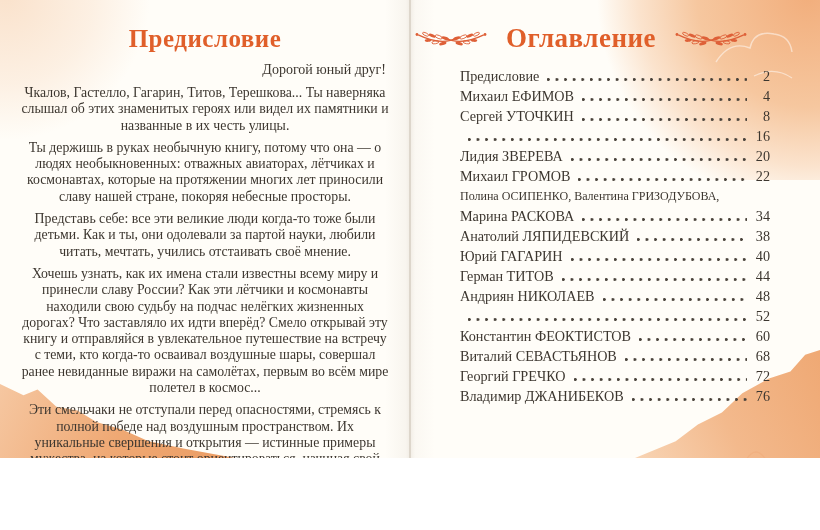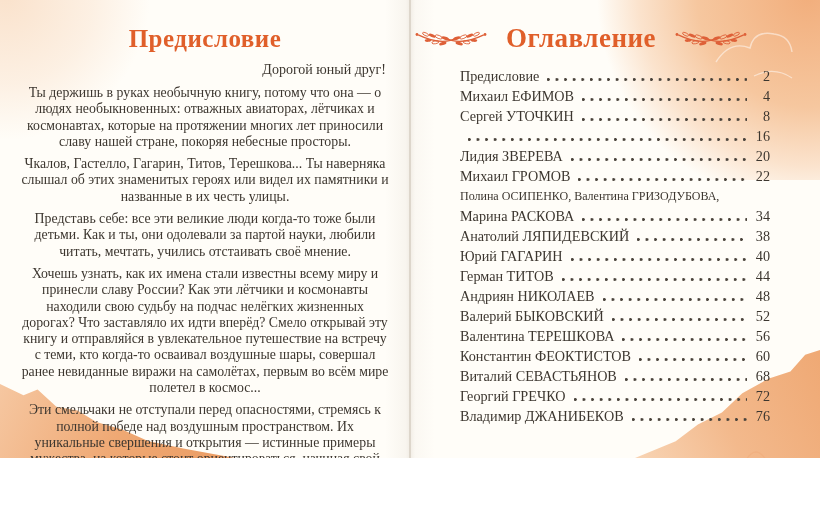--- a/index.html
+++ b/index.html
@@ -111,22 +111,22 @@
     <path d="M10,58 v-22 q10,-16 20,0 v22 M44,58 v-16 q8,-12 16,0 v16" fill="none" stroke="#f0ab79" stroke-width="1.3"></path>
   </svg>
 
   <div class="spine-shade"></div>
   <div class="spine-line"></div>
 
   <div class="page left">
     <h1 class="page-title">Предисловие</h1>
     <p class="salutation">Дорогой юный друг!</p>
     <div class="paras" id="paras">
+        <p>Чкалов, Гастелло, Гагарин, Титов, Терешкова... Ты наверняка слышал об этих знаменитых героях или видел их памятники и названные в их честь улицы.</p>
         <p>Ты держишь в руках необычную книгу, потому что она — о людях необыкновенных: отважных авиаторах, лётчиках и космонавтах, которые на протяжении многих лет приносили славу нашей стране, покоряя небесные просторы.</p>
-        <p>Чкалов, Гастелло, Гагарин, Титов, Терешкова... Ты наверняка слышал об этих знаменитых героях или видел их памятники и названные в их честь улицы.</p>
         <p>Представь себе: все эти великие люди когда-то тоже были детьми. Как и ты, они одолевали за партой науки, любили читать, мечтать, учились отстаивать своё мнение.</p>
         <p>Хочешь узнать, как их имена стали известны всему миру и принесли славу России? Как эти лётчики и космонавты находили свою судьбу на подчас нелёгких жизненных дорогах? Что заставляло их идти вперёд? Смело открывай эту книгу и отправляйся в увлекательное путешествие на встречу с теми, кто когда-то осваивал воздушные шары, совершал ранее невиданные виражи на самолётах, первым во всём мире полетел в космос...</p>
         <p>Эти смельчаки не отступали перед опасностями, стремясь к полной победе над воздушным пространством. Их уникальные свершения и открытия — истинные примеры мужества, на которые стоит ориентироваться, начиная свой путь на планете Земля.</p>
       </div>
     <svg class="ornament left-bottom-ornament" viewBox="0 0 100 26">
         <use href="#branch-full"></use>
       </svg>
   </div>
   <div class="pagenum pagenum-left">2</div>
 
@@ -190,30 +190,24 @@
     <span class="toc-text">Герман ТИТОВ</span>
     <span class="leader"></span>
     <span class="toc-page">44</span>
   </div>
         <div class="toc-row">
     <span class="toc-text">Андриян НИКОЛАЕВ</span>
     <span class="leader"></span>
     <span class="toc-page">48</span>
   </div>
         <div class="toc-row">
-    <span class="toc-text">Валерий БЫКОВСКИЙ</span>
     <span class="leader"></span>
     <span class="toc-page">52</span>
   </div>
         <div class="toc-row">
-    <span class="toc-text">Валентина ТЕРЕШКОВА</span>
-    <span class="leader"></span>
-    <span class="toc-page">56</span>
-  </div>
-        <div class="toc-row">
     <span class="toc-text">Константин ФЕОКТИСТОВ</span>
     <span class="leader"></span>
     <span class="toc-page">60</span>
   </div>
         <div class="toc-row">
     <span class="toc-text">Виталий СЕВАСТЬЯНОВ</span>
     <span class="leader"></span>
     <span class="toc-page">68</span>
   </div>
         <div class="toc-row">

